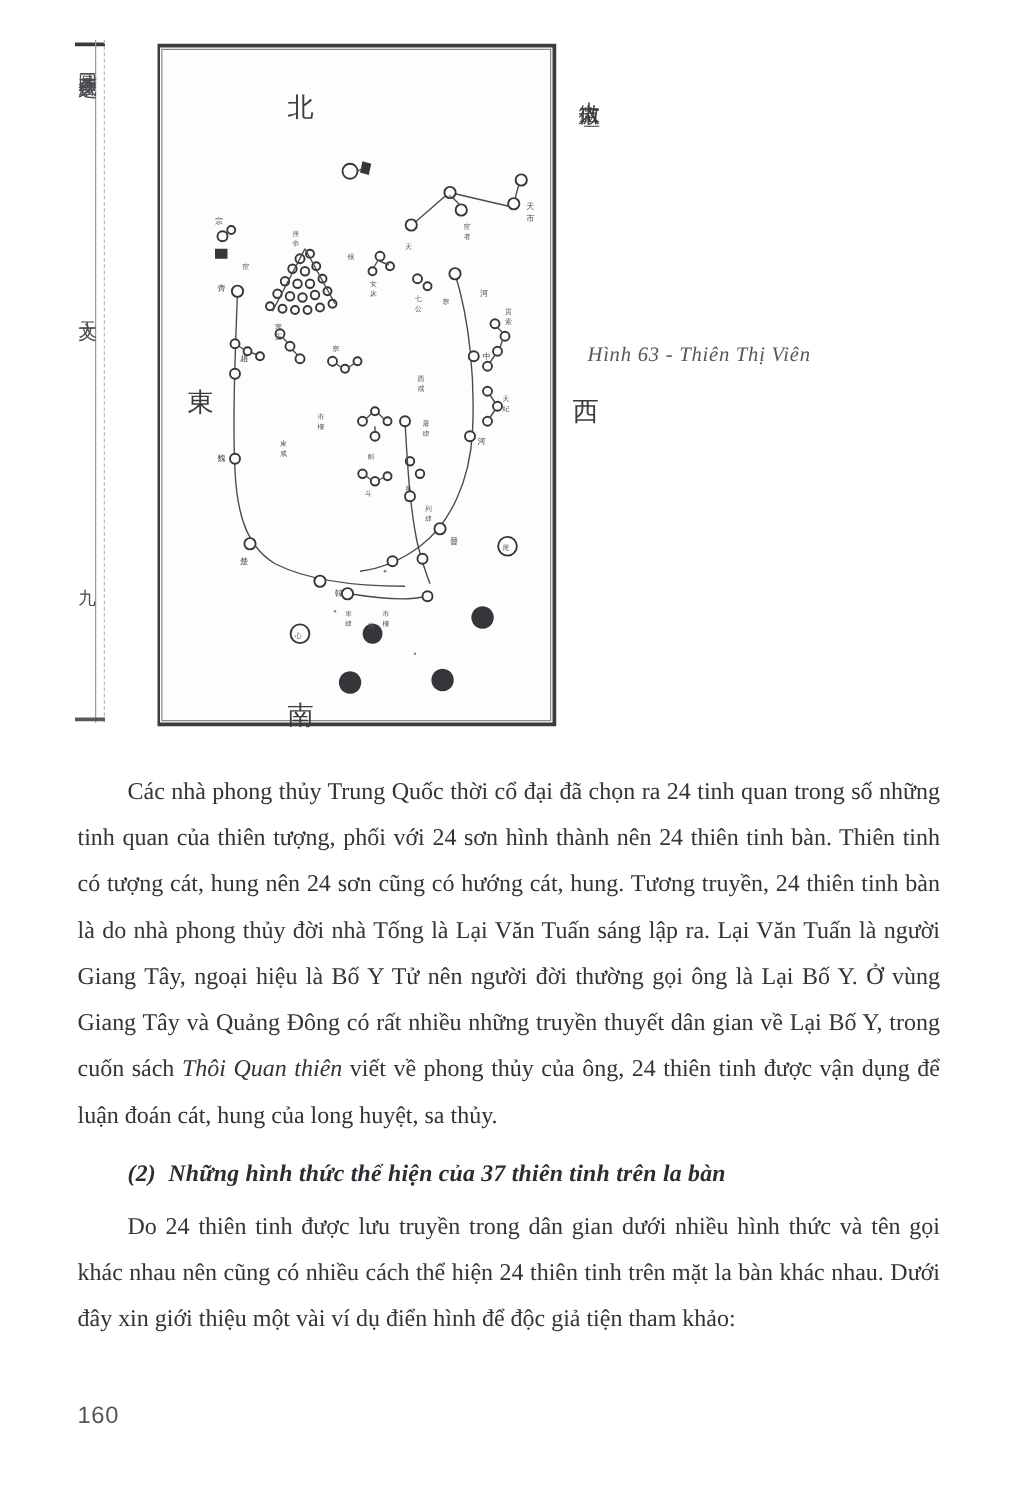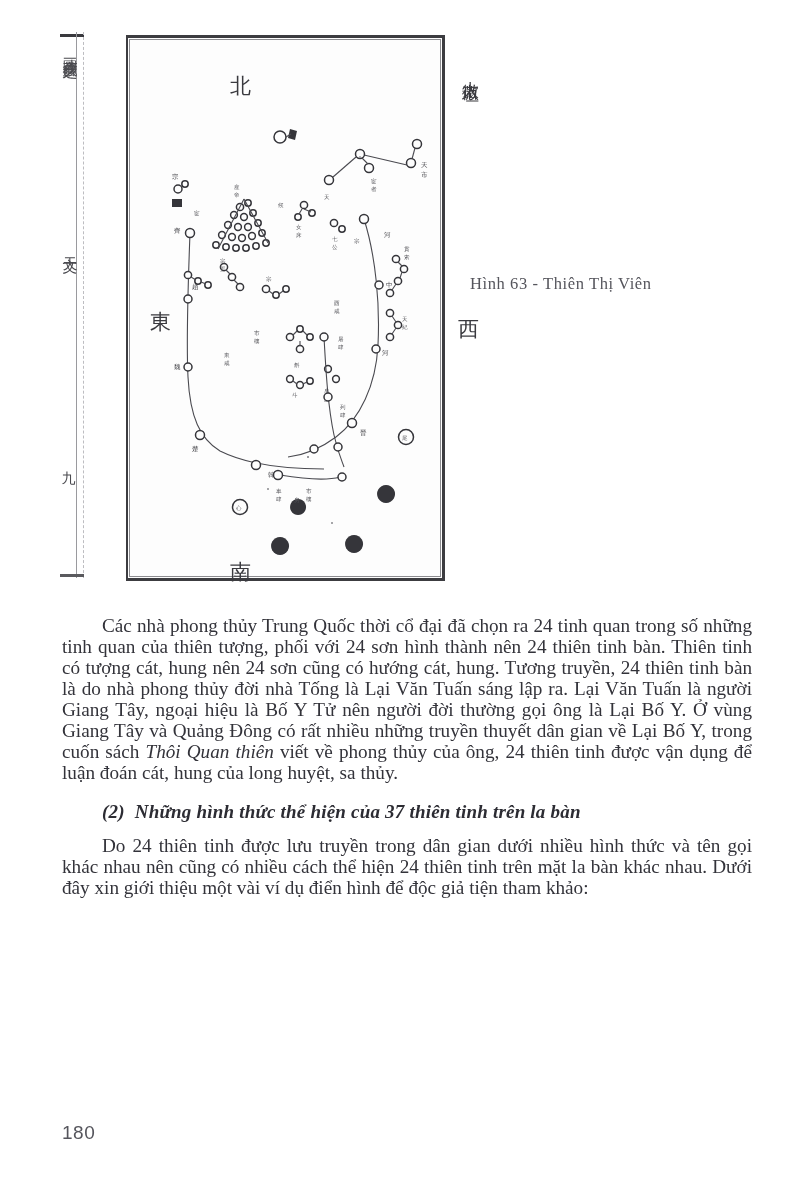--- a/index.html
+++ b/index.html
@@ -133,39 +133,40 @@
     width: 310px;
     height: 536px;
   }
 
   
   #figure-caption {
     position: absolute;
     left: 470px;
     top: 274px;
     font-family: "Liberation Serif", serif;
+    font-style: italic;
     font-size: 16.5px;
     color: #55555c;
     letter-spacing: 0.6px;
     white-space: nowrap;
   }
 
   
   #body-column {
     position: absolute;
     left: 62px;
     top: 615px;
     width: 690px;
   }
   .para {
     margin: 0;
     text-align: justify;
     text-justify: inter-word;
     font-size: 19.2px;
-    line-height: 21px;
+    line-height: 37px;
     color: #33333a;
     text-indent: 40px;
   }
 
   .para .ital {
     font-style: italic;
   }
 
   #section-heading {
     margin: 14px 0 6px 0;
@@ -452,13 +453,13 @@
 <div id="body-column">
 
   <p class="para" id="para-1"><span>Các nhà phong thủy Trung Quốc thời cổ đại đã chọn ra 24 tinh quan trong số những tinh quan của thiên tượng, phối với 24 sơn hình thành nên 24 thiên tinh bàn. Thiên tinh có tượng cát, hung nên 24 sơn cũng có hướng cát, hung. Tương truyền, 24 thiên tinh bàn là do nhà phong thủy đời nhà Tống là Lại Văn Tuấn sáng lập ra. Lại Văn Tuấn là người Giang Tây, ngoại hiệu là Bố Y Tử nên người đời thường gọi ông là Lại Bố Y. Ở vùng Giang Tây và Quảng Đông có rất nhiều những truyền thuyết dân gian về Lại Bố Y, trong cuốn sách </span><span class="ital">Thôi Quan thiên</span><span> viết về phong thủy của ông, 24 thiên tinh được vận dụng để luận đoán cát, hung của long huyệt, sa thủy.</span></p>
 
   <h3 id="section-heading"><span class="heading-num">(2)</span><span>Những hình thức thể hiện của 37 thiên tinh trên la bàn</span></h3>
 
   <p class="para" id="para-2">Do 24 thiên tinh được lưu truyền trong dân gian dưới nhiều hình thức và tên gọi khác nhau nên cũng có nhiều cách thể hiện 24 thiên tinh trên mặt la bàn khác nhau. Dưới đây xin giới thiệu một vài ví dụ điển hình để độc giả tiện tham khảo:</p>
 
 </div>
 
-<div id="page-number">180</div>
+<div id="page-number">160</div>
 
 </body></html>

